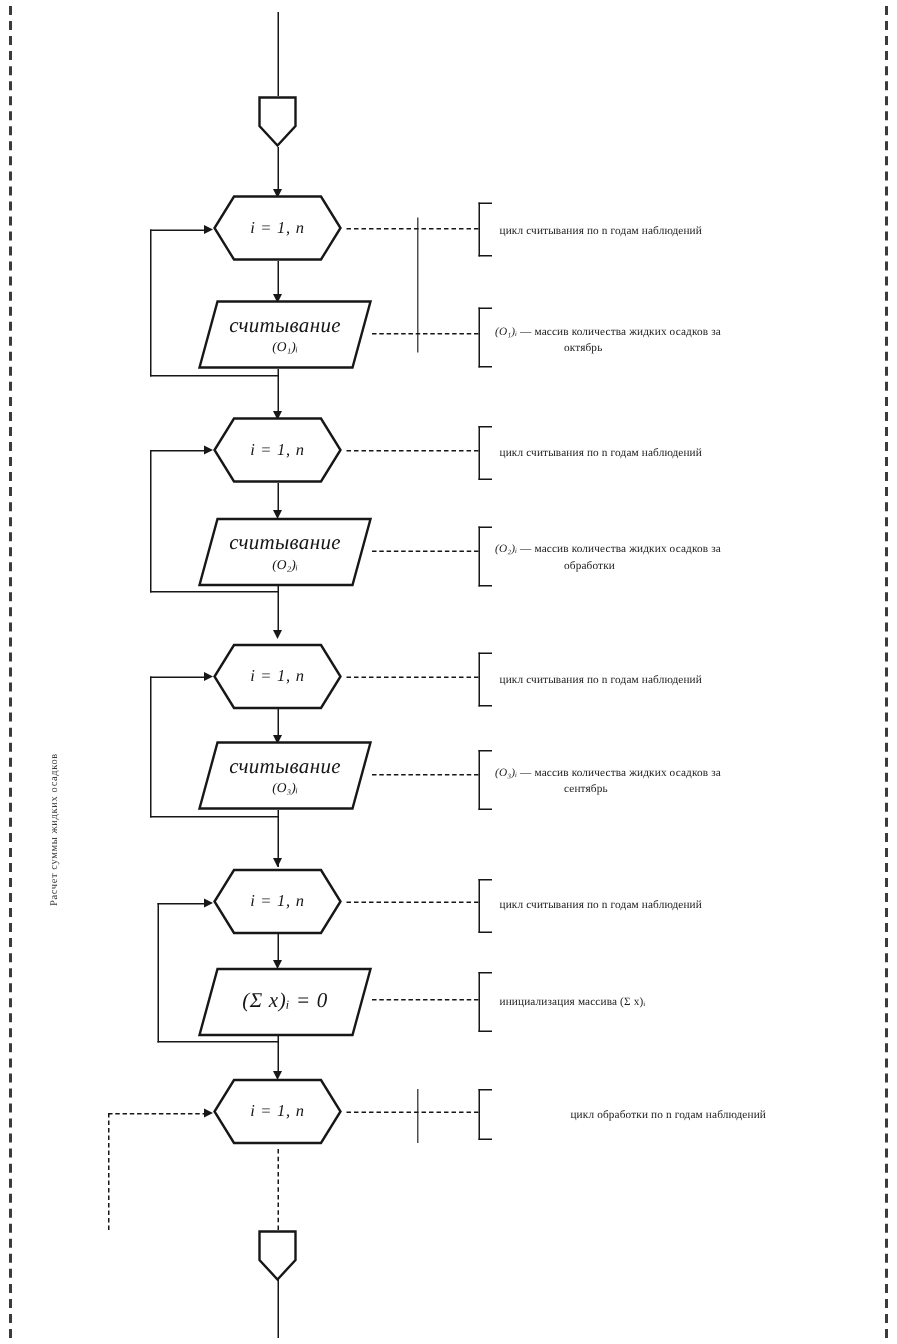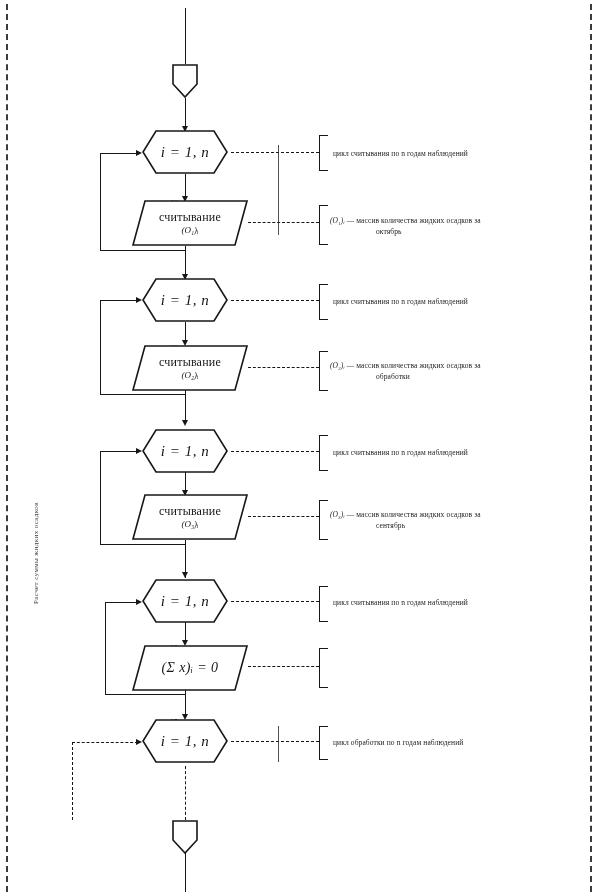--- a/index.html
+++ b/index.html
@@ -19,26 +19,26 @@
   .side-caption{position:absolute;left:-44px;top:520px;width:160px;
       transform:rotate(-90deg);transform-origin:center center;
       font-size:7px;letter-spacing:.4px;color:#3a3a3a;white-space:nowrap;}
 
   
   .shape{position:absolute;box-sizing:border-box;}
 
   .hex{width:86px;height:44px;}
   .hex svg,.para svg,.conn svg{position:absolute;inset:0;overflow:visible;}
   .hex .txt{position:absolute;inset:0;display:flex;align-items:center;
-      justify-content:center;font-size:15px;font-style:italic;letter-spacing:.5px;}
+      justify-content:center;font-size:11px;font-style:italic;letter-spacing:.5px;}
 
   .para{width:116px;height:46px;}
   .para .txt{position:absolute;inset:0;display:flex;flex-direction:column;
       align-items:center;justify-content:center;line-height:1.25;}
-  .para .l1{font-size:12px;letter-spacing:.2px;}
+  .para .l1{font-size:14px;letter-spacing:.2px;font-style:italic;}
   .para .l2{font-size:9px;font-style:italic;}
   .para .single{font-size:14px;font-style:italic;letter-spacing:.4px;}
 
   .conn{width:26px;height:34px;}
 
   .blocknum{position:absolute;font-size:7.5px;color:#222;}
 
   
   .ln{position:absolute;background:#171717;}
   .v{width:1.4px;}
@@ -267,17 +267,18 @@
     <span class="sym">(O₃)ᵢ</span>
     <span>—</span>
     <span>массив количества жидких осадков за</span>
     <span class="row2">сентябрь</span>
   </div>
 
   <div class="brk" style="left:319px;top:586px;height:36px;"></div>
   <div class="note note-wide" style="left:333px;top:597px;">цикл считывания по n годам наблюдений</div>
 
   <div class="brk" style="left:319px;top:648px;height:40px;"></div>
+  <div class="note note-wide" style="left:333px;top:662px;">инициализация массива (Σ x)ᵢ</div>
 
   <div class="brk" style="left:319px;top:726px;height:34px;"></div>
-  <div class="note note-wide" style="left:333px;top:737px;">цикл обработки по n годам наблюдений</div>
+  <div class="note note-wide" style="left:333px;top:737px;text-align:center;">цикл обработки по n годам наблюдений</div>
 
 </div>
 
 </body></html>

